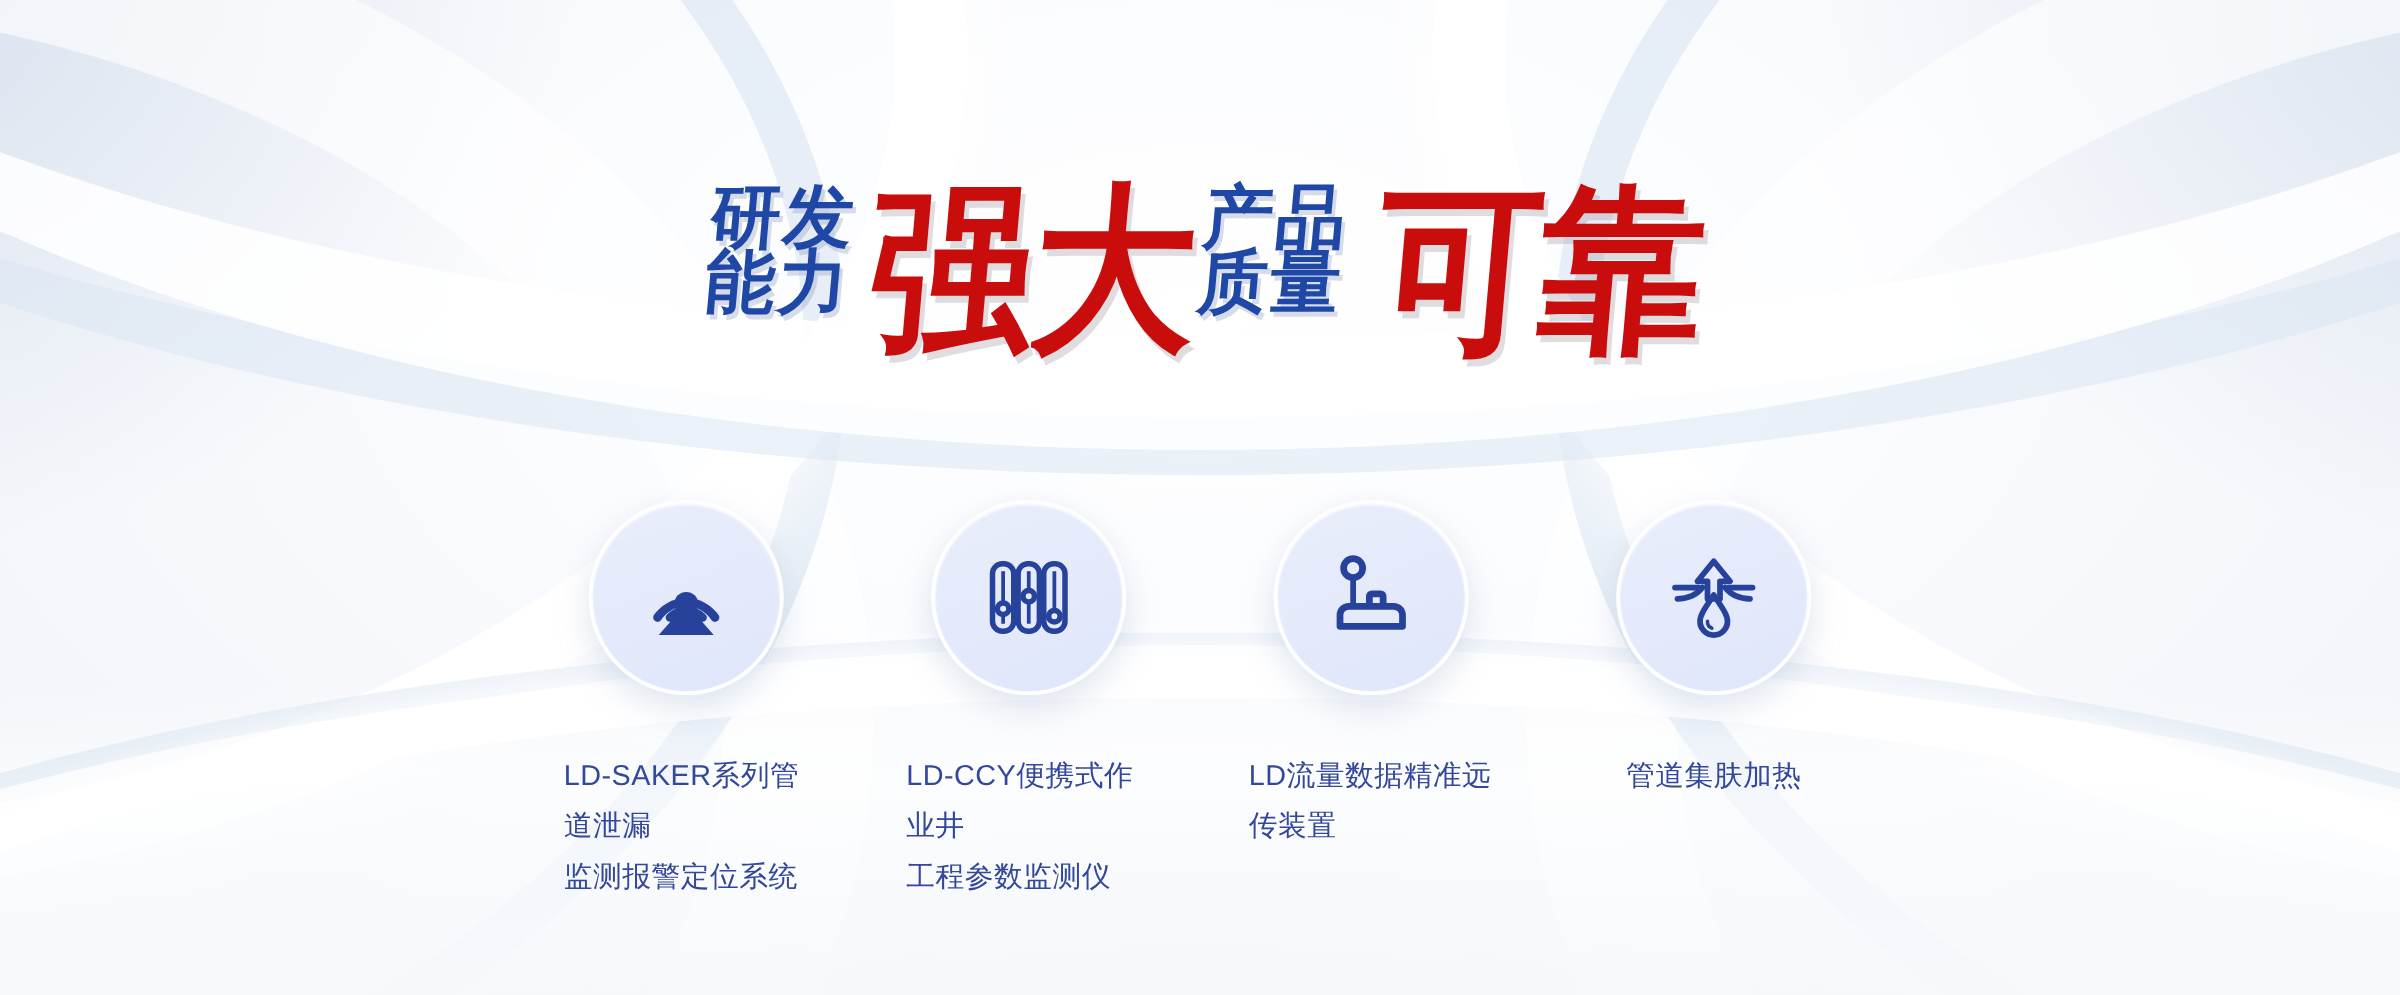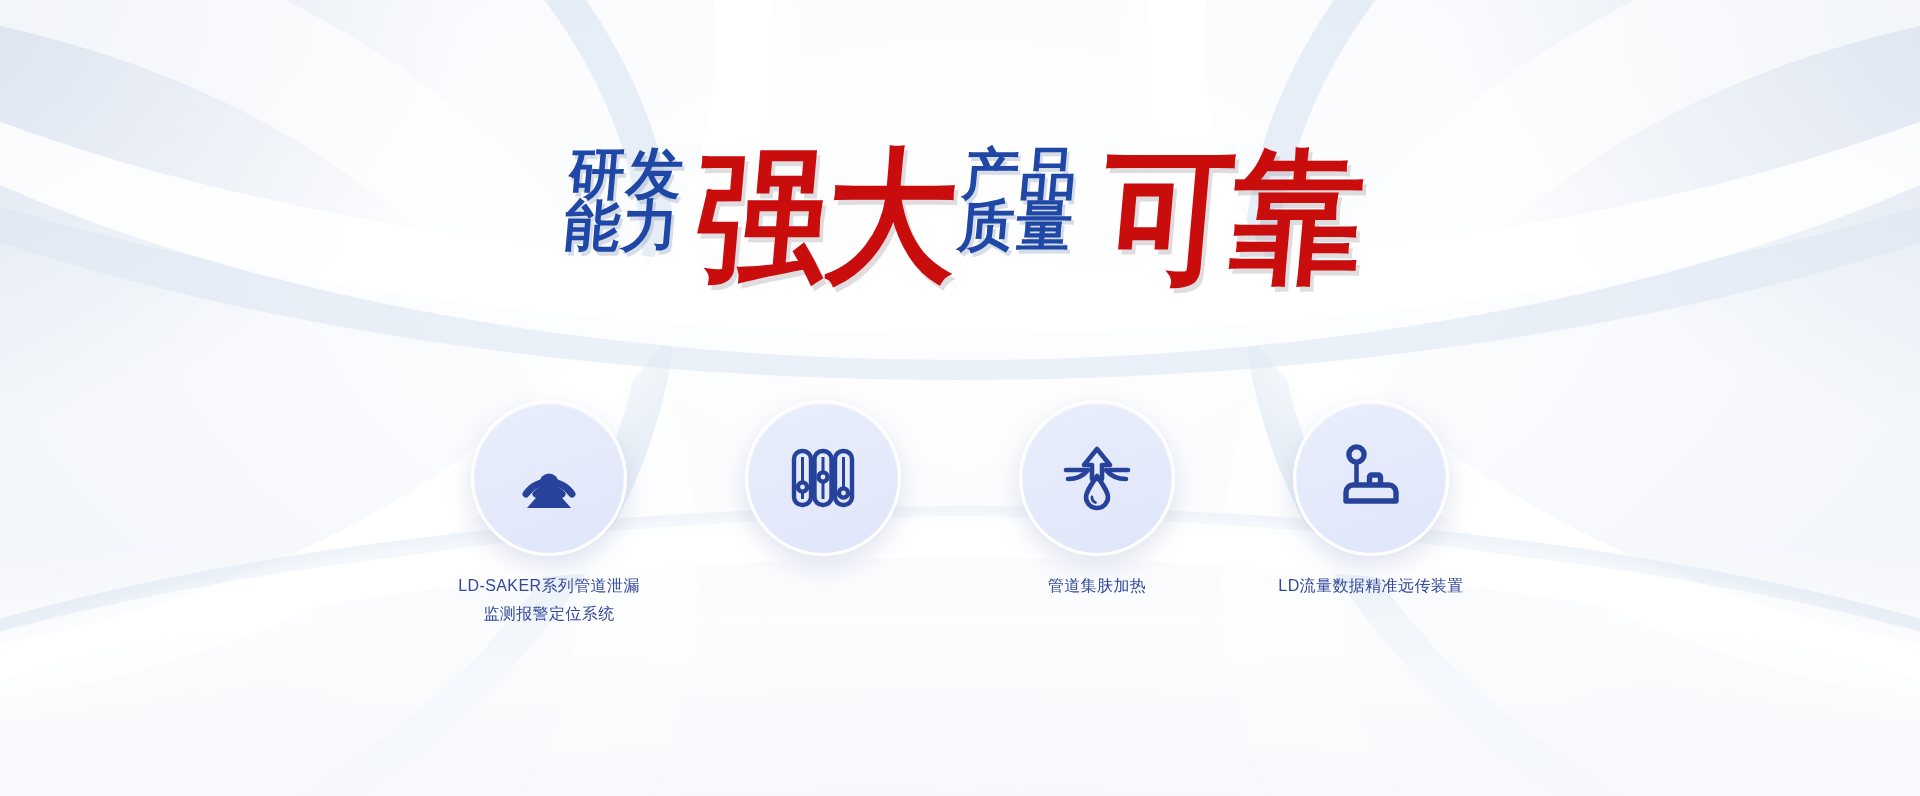--- a/index.html
+++ b/index.html
@@ -153,24 +153,23 @@
     width:156px; height:156px; border-radius:50%;
     background:linear-gradient(160deg,#e9edfb 0%,#e4eafb 55%,#dfe6fa 100%);
     border:3px solid rgba(255,255,255,.95);
     box-shadow:0 10px 26px rgba(140,158,196,.28), inset 0 1px 2px rgba(255,255,255,.9);
     display:flex; align-items:center; justify-content:center;
     cursor:pointer;
   }
   .badge svg { display:block; }
 
   .flabel {
-    margin-top:16px;
-    text-align:center;
+    margin-top:44px;
     color:#33489b;
-    font-size:16px;
+    font-size:23px;
     line-height:1.75;
     letter-spacing:.4px;
     white-space:pre-line;
     font-family:"Liberation Sans","DejaVu Sans",sans-serif;
   }
 </style>
 </head>
 <body>
 
 <div id="banner">
@@ -236,20 +235,38 @@
               <line x1="18.5" y1="18" x2="18.5" y2="60" stroke-width="3"></line>
               <line x1="39" y1="18" x2="39" y2="60" stroke-width="3"></line>
               <line x1="59.5" y1="18" x2="59.5" y2="60" stroke-width="3"></line>
               <circle cx="18.5" cy="48" r="4.6" fill="#e6ebfb"></circle>
               <circle cx="39" cy="38" r="4.6" fill="#e6ebfb"></circle>
               <circle cx="59.5" cy="54" r="4.6" fill="#e6ebfb"></circle>
             </g>
           </svg>
         </span>
       </div>
+      <div class="flabel">LD-CCY便携式作业井
+工程参数监测仪</div>
+    </div>
+
+    <div class="feature">
+      <div class="badge">
+        <span>
+          <svg width="78" height="78" viewBox="0 0 78 78">
+            <g fill="none" stroke="#27429b" stroke-width="5.4" stroke-linejoin="round">
+              <circle cx="24.5" cy="15.5" r="7.6"></circle>
+              <line x1="24.5" y1="23" x2="24.5" y2="46" stroke-width="4.6"></line>
+              <path d="M37.5 46 v-8 a2 2 0 0 1 2 -2 h7 a2 2 0 0 1 2 2 v8"></path>
+              <path d="M14 62 v-9 a7 7 0 0 1 7 -7 h36 a7 7 0 0 1 7 7 v9 z"></path>
+            </g>
+          </svg>
+        </span>
+      </div>
+      <div class="flabel">LD流量数据精准远传装置</div>
     </div>
 
     <div class="feature">
       <div class="badge">
         <span>
           <svg width="78" height="78" viewBox="0 0 78 78">
             <g fill="none" stroke="#27429b" stroke-width="4.6" stroke-linecap="round" stroke-linejoin="round">
               <path d="M39 10 L52 26 H44 V40 H34 V26 H26 Z"></path>
               <line x1="8" y1="31" x2="27" y2="31"></line>
               <line x1="51" y1="31" x2="70" y2="31"></line>
@@ -257,30 +274,14 @@
               <path d="M68 40 c-9 0 -16 -4 -20 -9"></path>
               <path d="M39 37 c7 10.5 11 16 11 21 a11 11 0 0 1 -22 0 C28 53 32 47.5 39 37 z"></path>
               <path d="M34 58 a5.5 5.5 0 0 0 3.5 5.5" stroke-width="2.8"></path>
             </g>
           </svg>
         </span>
       </div>
       <div class="flabel">管道集肤加热</div>
     </div>
 
-    <div class="feature">
-      <div class="badge">
-        <span>
-          <svg width="78" height="78" viewBox="0 0 78 78">
-            <g fill="none" stroke="#27429b" stroke-width="5.4" stroke-linejoin="round">
-              <circle cx="24.5" cy="15.5" r="7.6"></circle>
-              <line x1="24.5" y1="23" x2="24.5" y2="46" stroke-width="4.6"></line>
-              <path d="M37.5 46 v-8 a2 2 0 0 1 2 -2 h7 a2 2 0 0 1 2 2 v8"></path>
-              <path d="M14 62 v-9 a7 7 0 0 1 7 -7 h36 a7 7 0 0 1 7 7 v9 z"></path>
-            </g>
-          </svg>
-        </span>
-      </div>
-      <div class="flabel">LD流量数据精准远传装置</div>
-    </div>
-
   </div>
 </div>
 
 </body></html>

